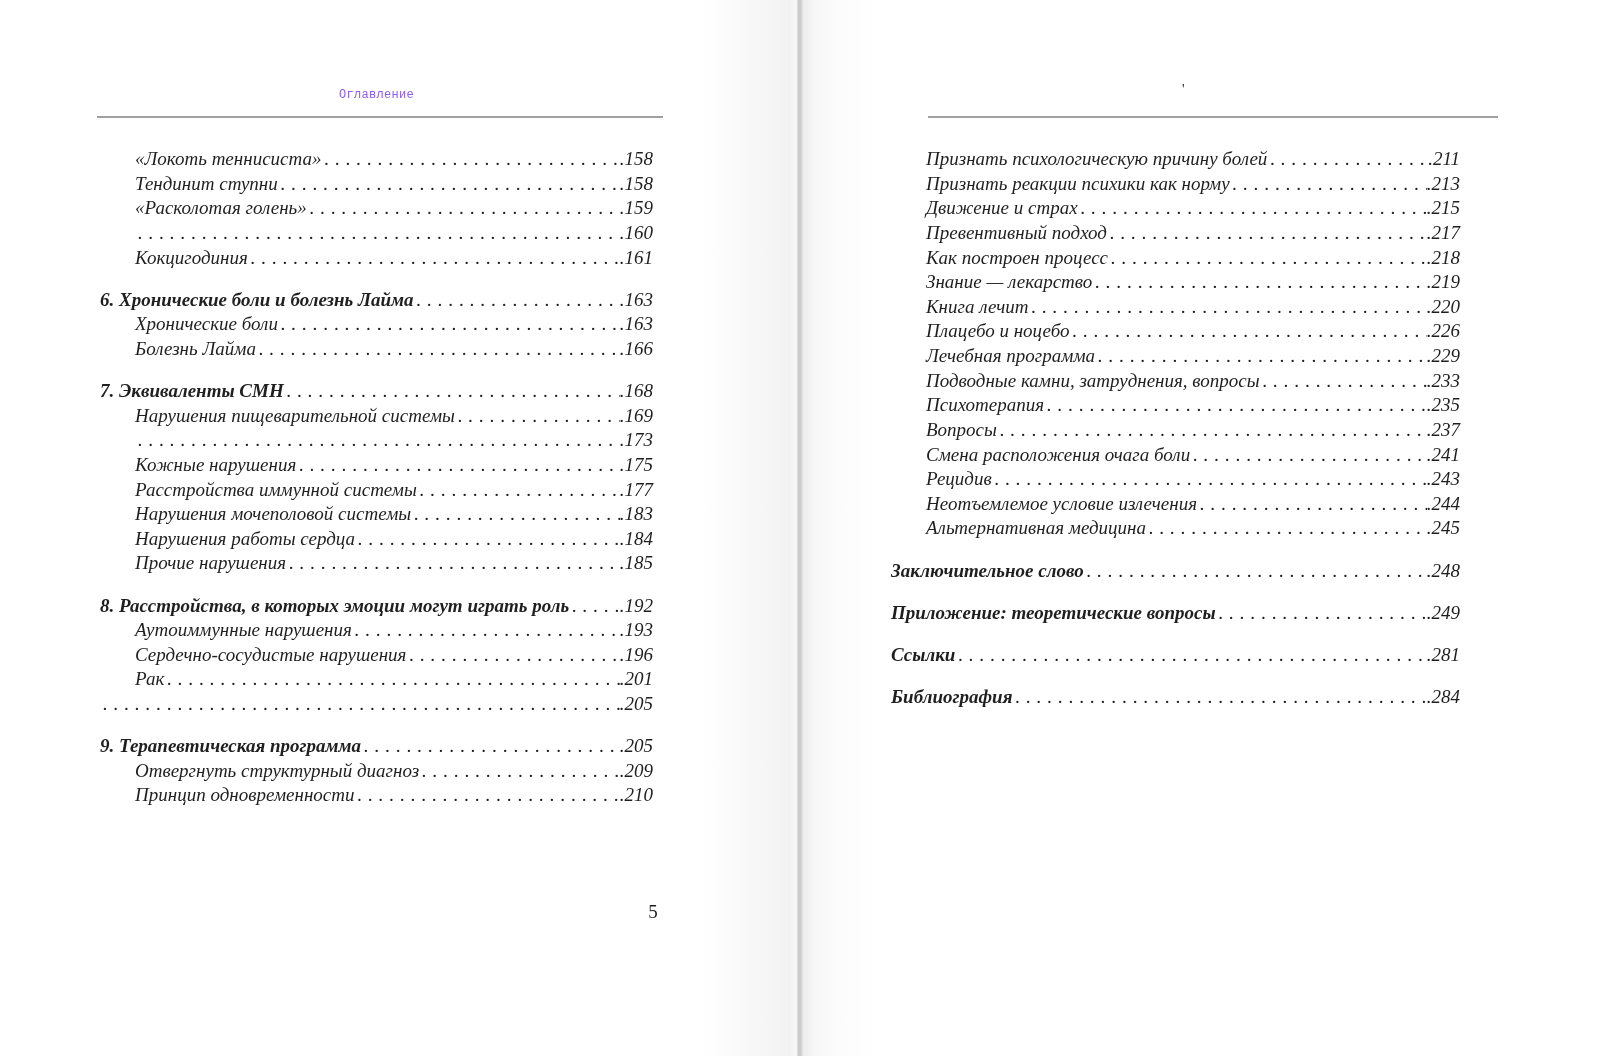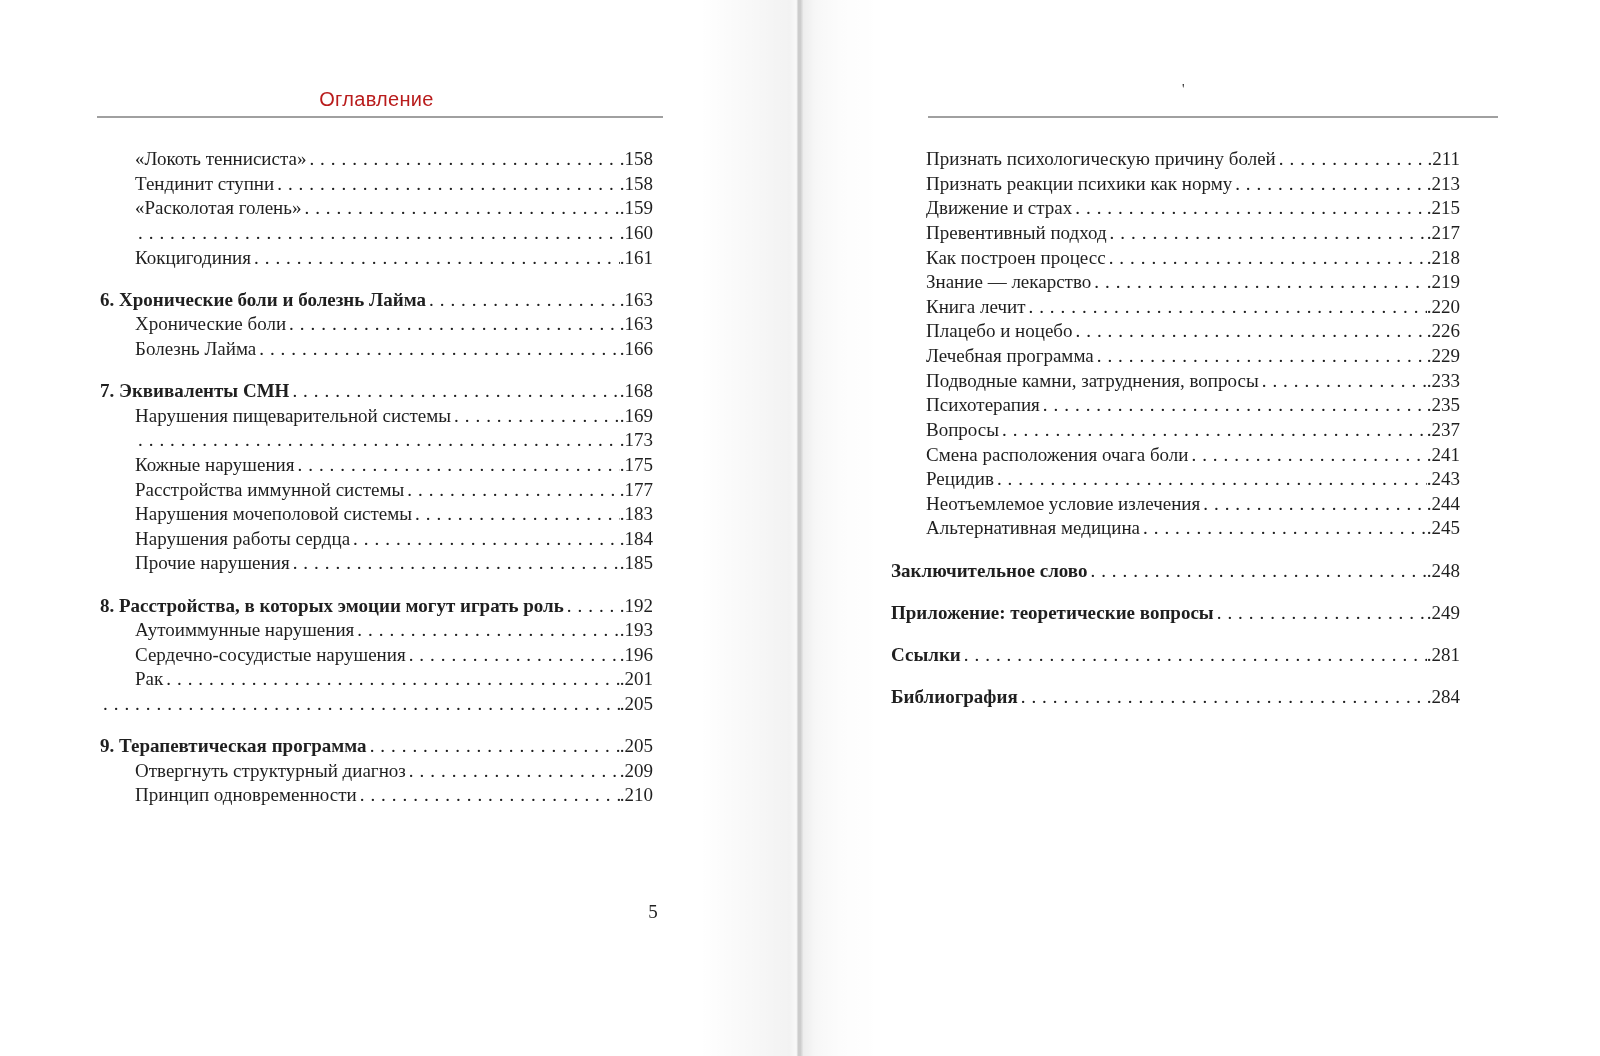--- a/index.html
+++ b/index.html
@@ -27,24 +27,24 @@
       rgba(0,0,0,0.07) 57.5%,
       rgba(0,0,0,0.03) 64%,
       rgba(0,0,0,0.012) 78%,
       rgba(0,0,0,0)    100%);
     pointer-events: none;
   }
 
   .running-head {
     position: absolute;
     top: 88px;
-    font-family: Liberation Sans, sans-serif;
-    font-size: 20px;
+    font-family: Liberation Mono, monospace;
+    font-size: 12px;
     letter-spacing: 0.3px;
-    color: #b91c1c;
+    color: #8b5cf6;
     text-align: center;
   }
   .running-head.left { left: 100px; width: 553px; }
 
   .head-mark {
     position: absolute;
     left: 1182px; top: 82px;
     font-size: 14px;
     color: #222;
   }
@@ -64,20 +64,21 @@
     font-size: 19px;
   }
   .toc.left  { left: 100px; width: 553px; }
   .toc.right { left: 891px; width: 569px; }
 
   .row {
     display: flex;
     align-items: baseline;
     line-height: 24.62px;
     white-space: nowrap;
+    font-style: italic;
   }
   .row .title  { flex: 0 0 auto; }
   .row .leader {
     flex: 1 1 auto;
     min-width: 0;
     overflow: hidden;
     white-space: nowrap;
     text-align: right;
     letter-spacing: 0.6px;
     padding-left: 3px;

